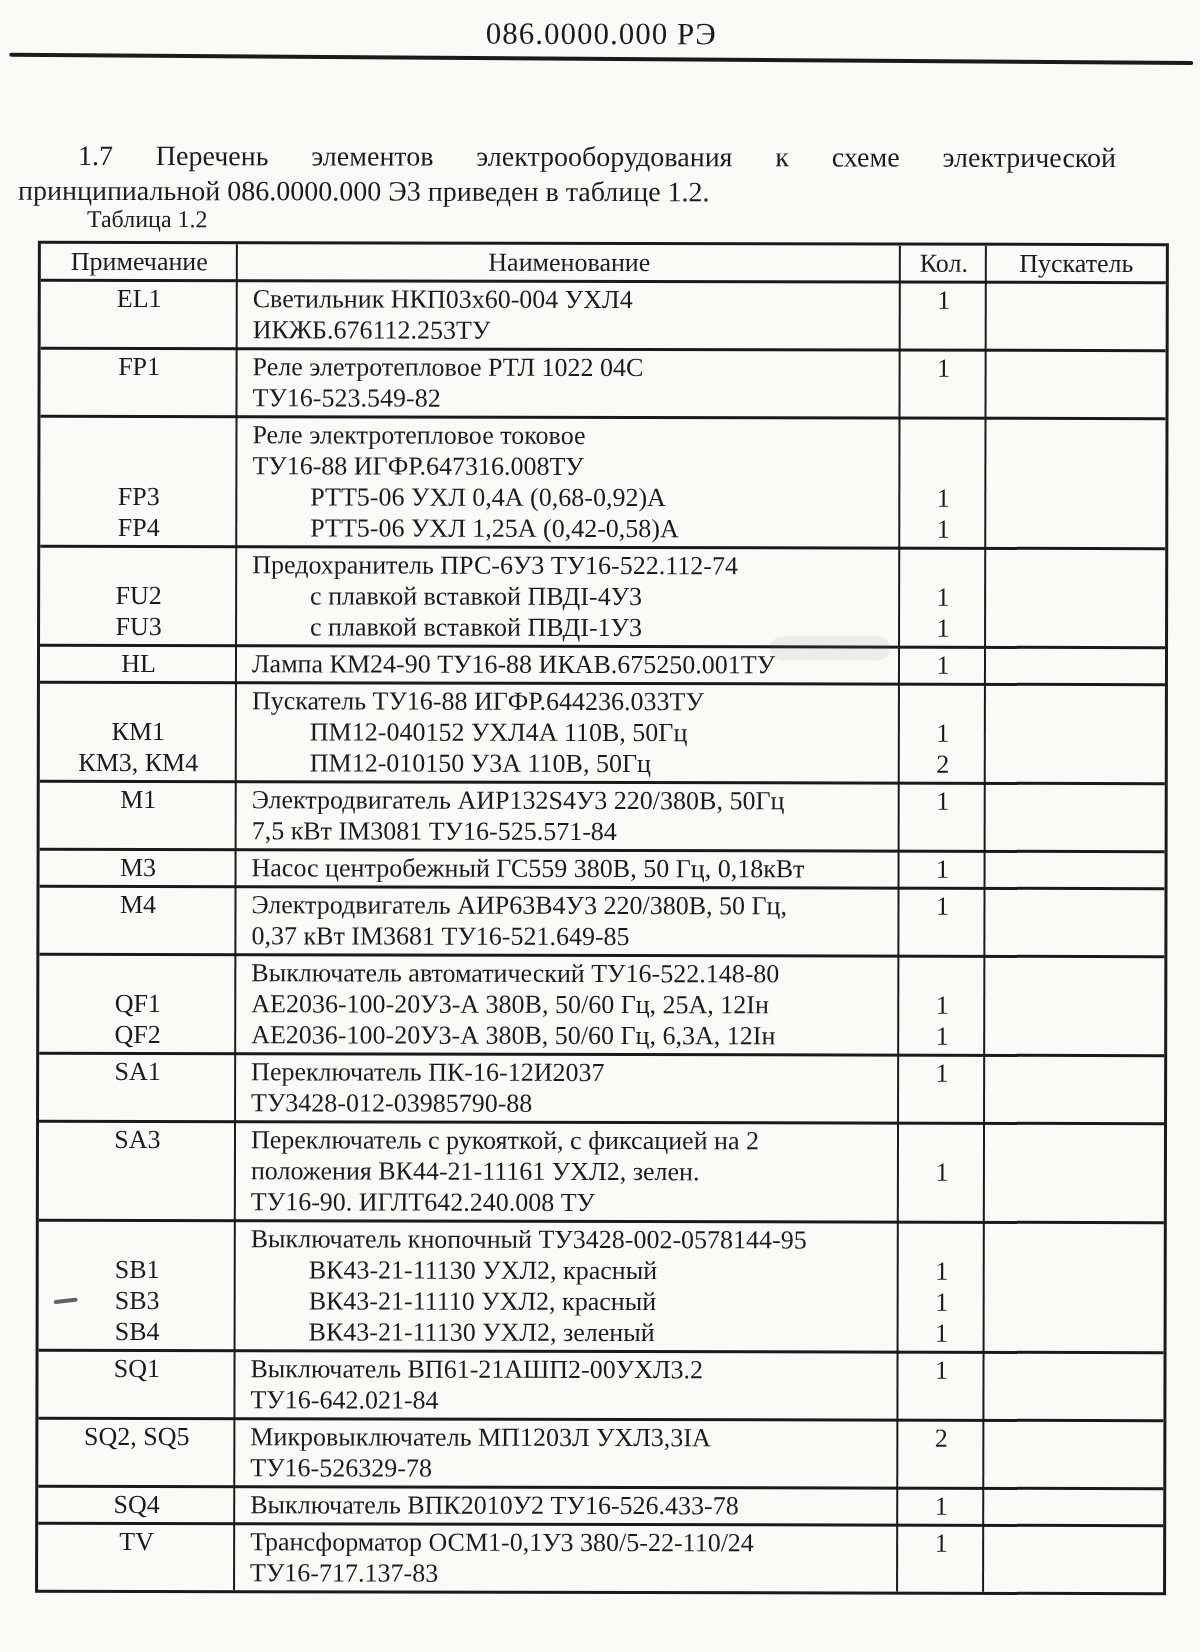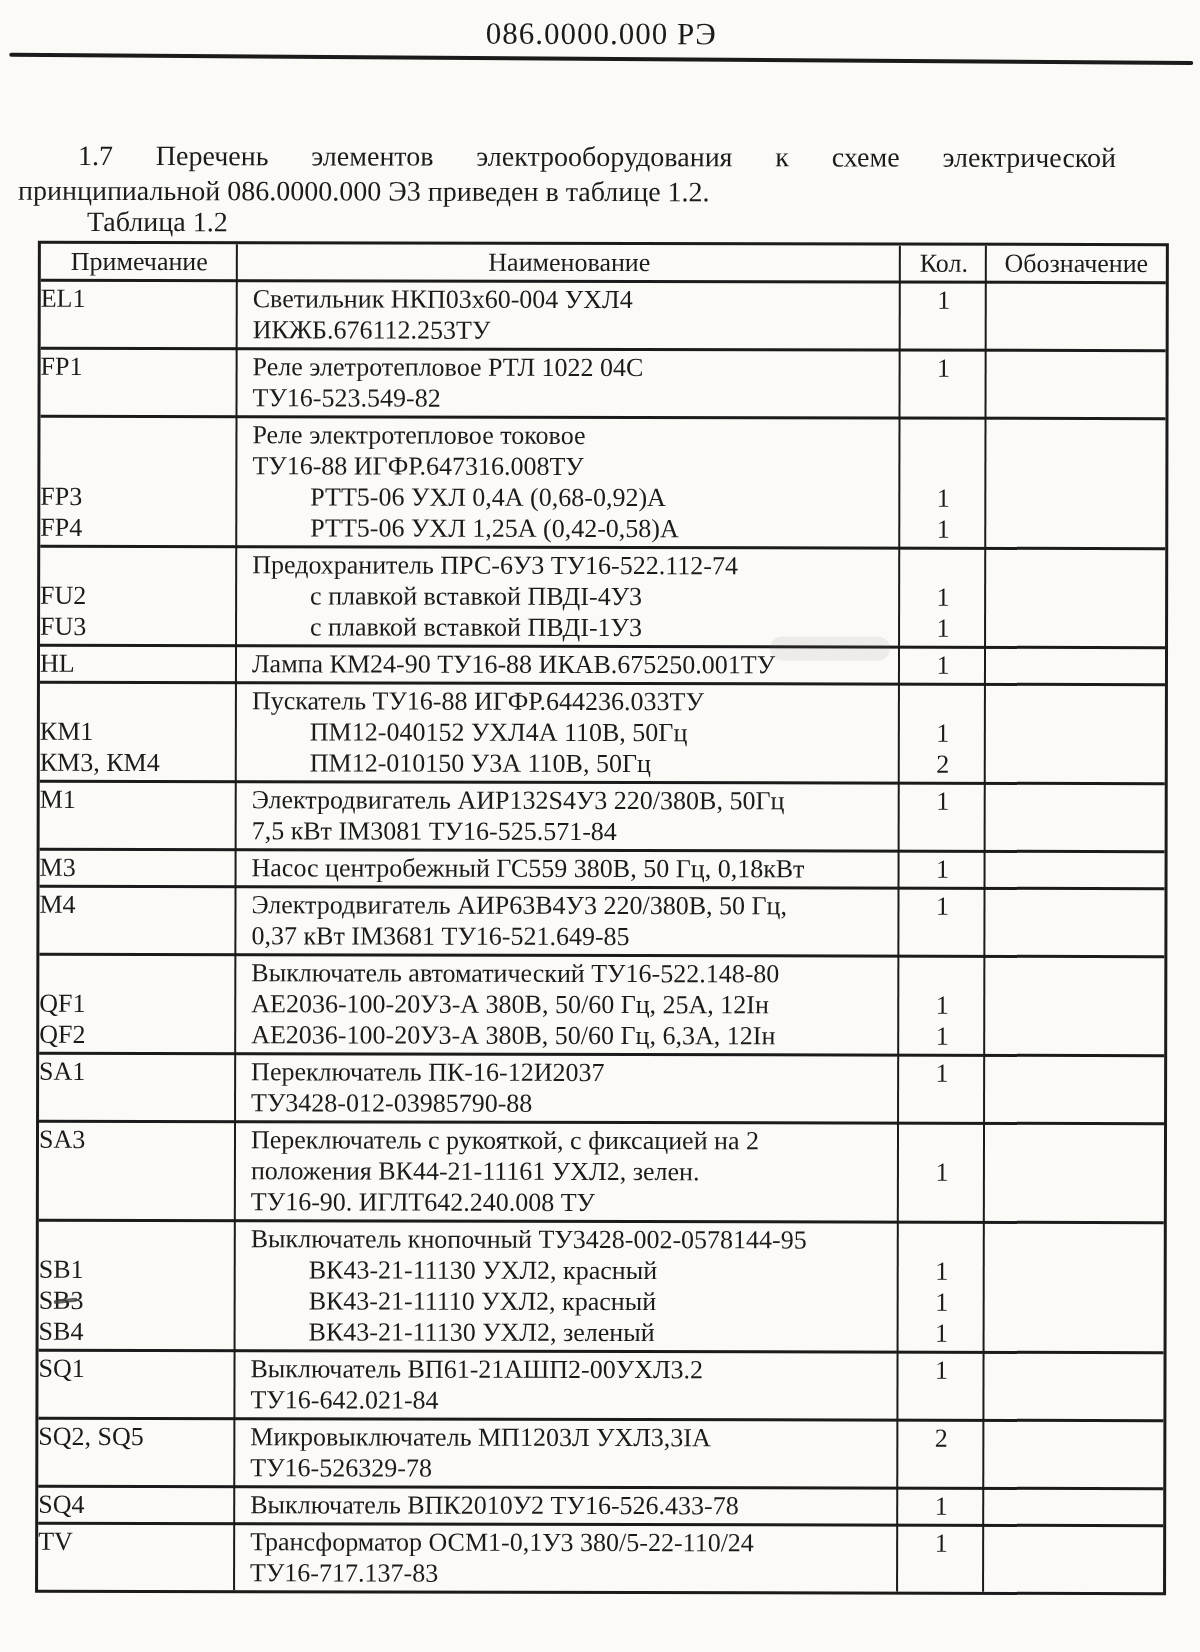--- a/index.html
+++ b/index.html
@@ -43,21 +43,21 @@
     font-size:28px;line-height:35px;
   }
   .intro .l1{
     text-align:justify;
     text-align-last:justify;
     text-indent:60px;
     word-spacing:6px;
   }
   .caption{
     position:absolute;top:207px;left:86px;
-    font-size:28px;
+    font-size:24px;
   }
   
   .etable{
     position:absolute;top:242px;left:37px;
     width:1131px;
     box-sizing:border-box;
     border:3px solid var(--ink);
     font-size:26px;
     background:transparent;
   }
@@ -79,21 +79,21 @@
     border-top:3px solid var(--ink);
     padding:1px 0 2px;
   }
   .tline{
     display:grid;
     grid-template-columns:197px 663px 86px 1fr;
     line-height:31px;
     min-height:31px;
   }
   .c{white-space:nowrap;overflow:visible;}
-  .c.des{}
+  .c.des{text-align:center;}
   .c.name{padding-left:15px;}
   .c.name.ind{padding-left:73px;}
   .c.qty{text-align:center;}
   
   .scan-artifact{
     position:absolute;left:55px;top:1300px;
     width:24px;height:4px;
     background:#3c3c3c;
     transform:rotate(-7deg);
     border-radius:2px;
@@ -124,21 +124,21 @@
 
     <div class="etable">
       <div class="vline v1"></div>
       <div class="vline v2"></div>
       <div class="vline v3"></div>
 
       <div class="thead">
         <div class="hc">Примечание</div>
         <div class="hc">Наименование</div>
         <div class="hc">Кол.</div>
-        <div class="hc">Обозначение</div>
+        <div class="hc">Пускатель</div>
       </div>
 
       <div>
           <div class="trow">
             <div class="tline">
               <div class="c des">EL1</div>
               <div class="c name">Светильник НКП03х60-004 УХЛ4</div>
               <div class="c qty">1</div>
               <div class="c note"></div>
             </div>

